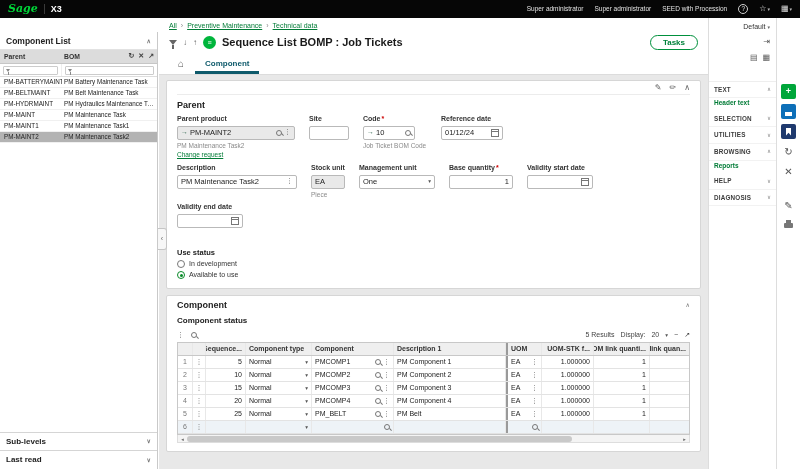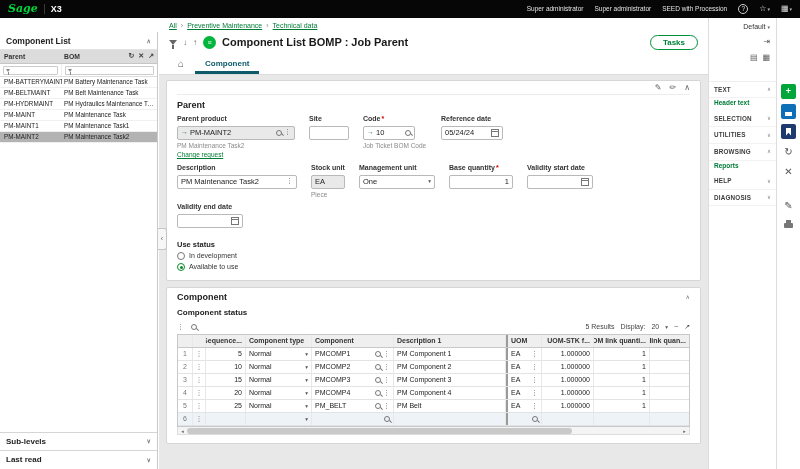--- a/index.html
+++ b/index.html
@@ -73,21 +73,21 @@
   .fhelp { font-size:6.5px; color:#8a8a8a; margin-top:2px; white-space:nowrap; }
   .flink { font-size:6.5px; color:#007b36; text-decoration:underline; margin-top:2px; }
   .mag { display:inline-block; width:6px; height:6px; border:1px solid #777; border-radius:50%; position:relative; flex:none; }
   .mag::after { content:""; position:absolute; width:3px; height:1px; background:#777; transform:rotate(45deg); right:-2.5px; bottom:-0.5px; }
   .dots { color:#555; font-size:7px; flex:none; }
   .ddc { color:#555; font-size:5.5px; flex:none; margin-left:auto; }
   .cal { width:8px; height:8px; border:1px solid #777; position:relative; flex:none; }
   .cal::before { content:""; position:absolute; top:1.5px; left:0; right:0; height:1px; background:#777; }
   .w118{width:118px} .w40{width:40px} .w64{width:64px} .w62{width:62px} .w120{width:120px} .w34{width:34px} .w76{width:76px} .w66{width:66px}
   .fbox.w52 { width:52px; }
-  .us-label { font-size:7.5px; font-weight:bold; margin-top:12px; }
+  .us-label { font-size:7.5px; font-weight:bold; margin-top:20px; }
   .radio-row { display:flex; align-items:center; gap:4px; margin-top:3px; }
   .rcirc { width:8px; height:8px; border:1px solid #777; border-radius:50%; flex:none; }
   .rcirc.sel { border-color:#0a8a2a; position:relative; }
   .rcirc.sel::after { content:""; position:absolute; inset:1.5px; background:#0a8a2a; border-radius:50%; }
   .rlabel { font-size:7px; color:#333; }
 
   .comp-head { display:flex; align-items:center; height:16px; margin-top:2px; }
   .comp-head .t { font-size:9px; font-weight:bold; }
   .chev-sm { margin-left:auto; font-size:6px; color:#777; }
   .sub-title { font-size:8px; font-weight:bold; margin:2px 0 3px; }
@@ -230,21 +230,21 @@
       <span class="bc-sep">›</span>
       <span class="bc-link">Preventive Maintenance</span>
       <span class="bc-sep">›</span>
       <span class="bc-link">Technical data</span>
     </div>
     <div class="title-row">
       <span class="tr-funnel"></span>
       <span class="tr-icon">↓</span>
       <span class="tr-icon">↑</span>
       <span class="badge">≡</span>
-      <span class="page-title">Component List BOMP : Job Parent</span>
+      <span class="page-title">Sequence List BOMP : Job Tickets</span>
       <button class="tasks-btn">Tasks</button>
     </div>
     <div class="tab-row">
       <span class="tab-home">⌂</span>
       <span class="tab-active">Component</span>
     </div>
 
     <div class="content">
 
       <div class="card">
@@ -278,21 +278,21 @@
             <div class="fbox w52">
               <span class="pfx">→</span>
               <span class="val">10</span>
               <span class="mag"></span>
             </div>
             <span class="fhelp">Job Ticket BOM Code</span>
           </div>
           <div class="field w62">
             <div class="flabel"><span>Reference date</span></div>
             <div class="fbox">
-              <span class="val">05/24/24</span>
+              <span class="val">01/12/24</span>
               <span class="cal"></span>
             </div>
           </div>
         </div>
 
         <div class="frow">
           <div class="field w120">
             <div class="flabel"><span>Description</span></div>
             <div class="fbox">
               <span class="val">PM Maintenance Task2</span>

